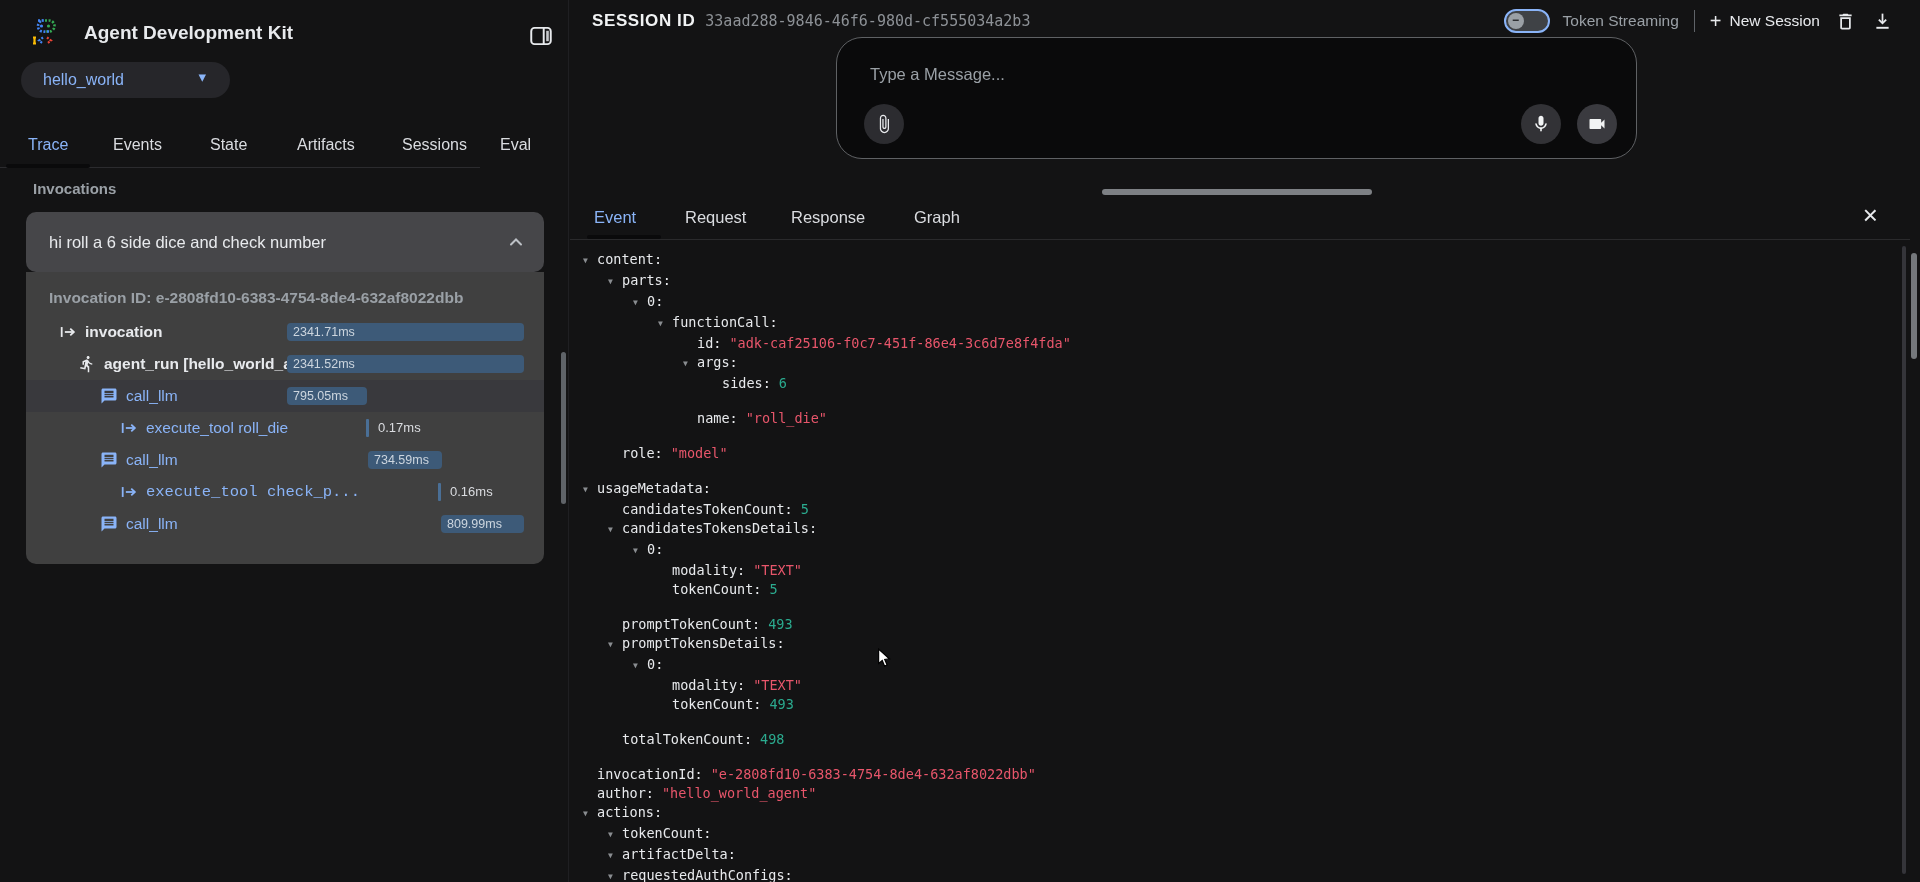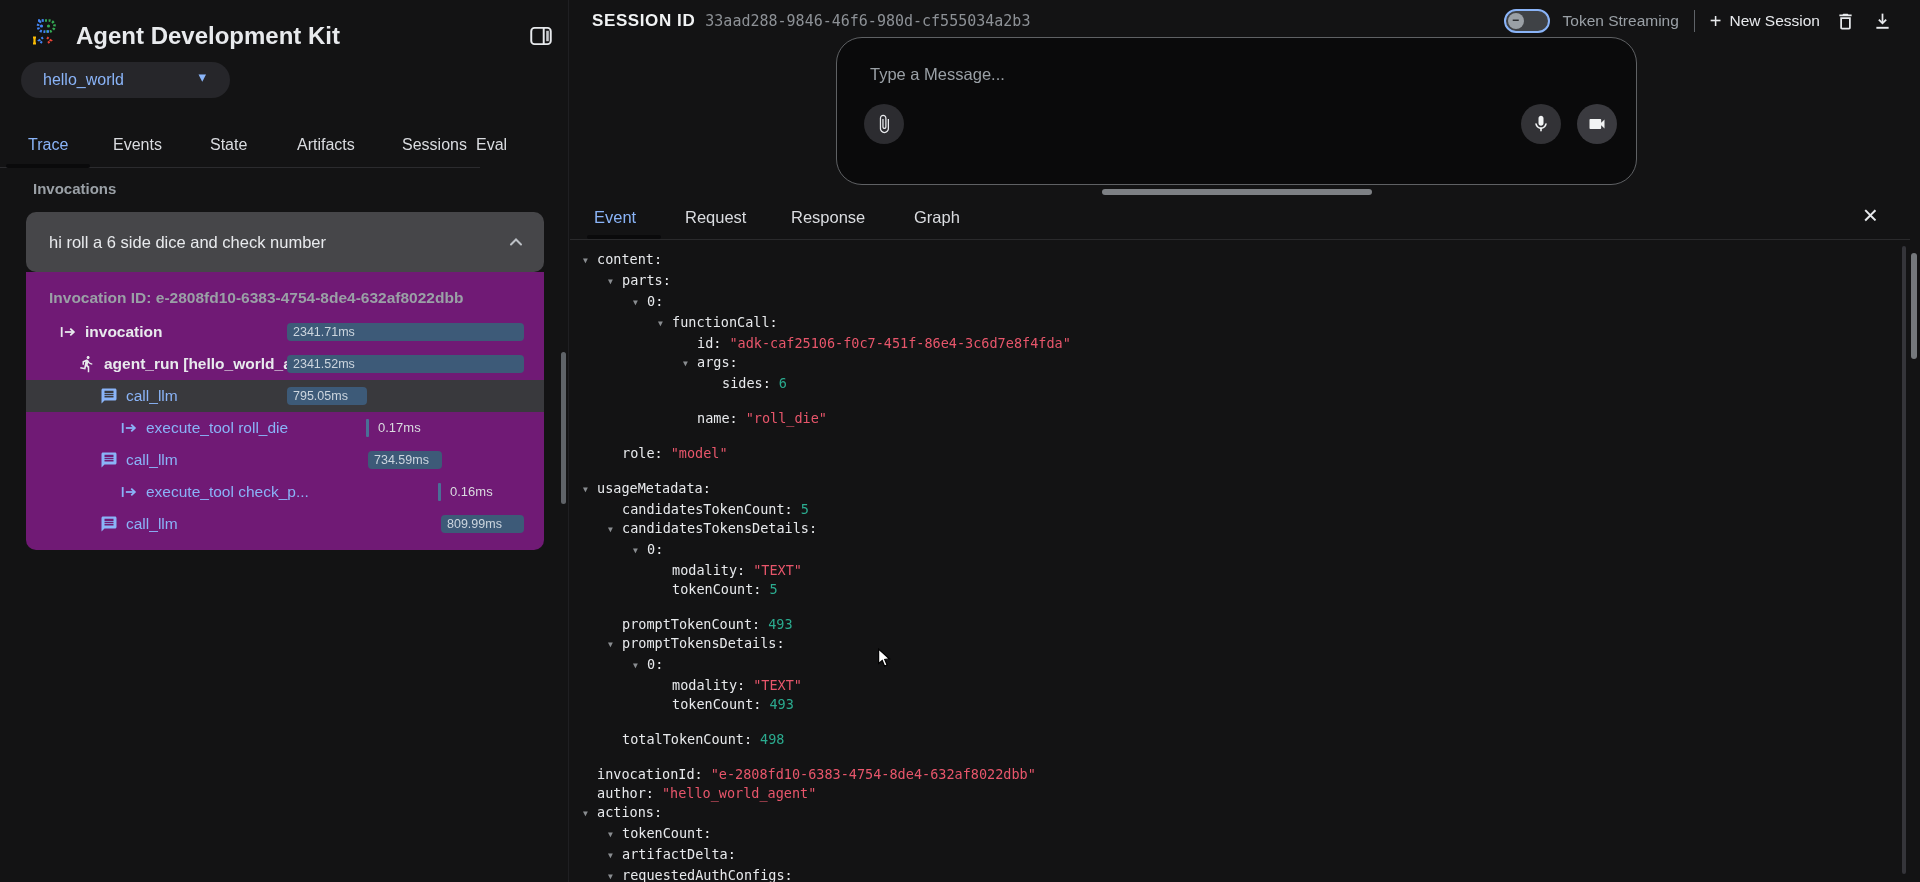--- a/index.html
+++ b/index.html
@@ -5,41 +5,41 @@
   * { margin:0; padding:0; box-sizing:border-box; }
   html,body { background:#000; }
   .app {
     position:relative; width:1920px; height:882px; overflow:hidden;
     background:#131314; font-family:"Liberation Sans", sans-serif;
     color:#e8eaed; -webkit-font-smoothing:antialiased;
   }
   
   .left-panel { position:absolute; left:0; top:0; width:569px; height:882px; border-right:1px solid #1f1f22; }
   .logo { position:absolute; left:31px; top:17px; }
-  .app-title { position:absolute; left:76px; top:22px; font-size:24px; font-weight:600; color:#e8eaed; }
+  .app-title { position:absolute; left:84px; top:22px; font-size:19px; font-weight:600; color:#e8eaed; }
   .collapse-btn { position:absolute; left:528px; top:23px; width:26px; height:26px; cursor:pointer; }
   .agent-select {
     position:absolute; left:21px; top:62px; width:209px; height:36px;
     background:#26262a; border-radius:19px; display:flex; align-items:center; cursor:pointer;
   }
   .agent-select .val { margin-left:22px; font-size:16px; color:#8ab4f8; }
   .agent-select .caret { position:absolute; right:24px; top:6px; color:#8ab4f8; font-size:15px; }
   .nav-tabs { position:absolute; left:0; top:128px; width:480px; height:40px; border-bottom:1px solid #2b2b2e; }
   .nav-tab { position:absolute; top:8px; font-size:16px; color:#dadce0; cursor:pointer; }
   .nav-tab.active { color:#8ab4f8; }
   .ink-bar { position:absolute; left:6px; top:36px; width:84px; height:4px; background:#0a0a0b; border-radius:2px; }
   .inv-label { position:absolute; left:33px; top:180px; font-size:15px; font-weight:600; color:#9aa0a6; }
   .inv-card { position:absolute; left:26px; top:212px; width:518px; }
   .inv-header {
     height:60px; background:#464649; border-radius:10px; position:relative;
     display:flex; align-items:center; cursor:pointer;
   }
   .inv-header .prompt { margin-left:23px; font-size:16.5px; color:#e8eaed; }
   .inv-header .chev { position:absolute; right:18px; top:20px; }
-  .inv-body { background:#701a75; border-radius:0 0 10px 10px; padding-top:17px; padding-bottom:10px; }
+  .inv-body { background:#404040; border-radius:0 0 10px 10px; padding-top:17px; padding-bottom:24px; }
   .inv-id { margin-left:23px; font-size:15.5px; font-weight:700; color:#9aa0a6; margin-bottom:9px; }
   .trace-row { position:relative; height:32px; }
   .trace-row.hl { background:#39393d; }
   .trace-row .sicon { position:absolute; top:7px; width:18px; height:18px; }
   .trace-row .slabel { position:absolute; top:7px; font-size:15.5px; white-space:nowrap; }
   .tone-white { color:#e8eaed; font-weight:700; }
   .tone-blue  { color:#8ab4f8; font-weight:500; }
   .barzone { position:absolute; left:261px; top:0; width:237px; height:32px; }
   .tbar { position:absolute; top:7px; height:18px; background:#3d5a78; border-radius:4px;
           font-size:12.5px; color:#ccd5de; line-height:18px; padding-left:6px; white-space:nowrap; overflow:hidden; }
@@ -54,21 +54,21 @@
   .toggle { width:46px; height:24px; border:2px solid #8ab4f8; border-radius:13px; background:#3f4246;
             position:relative; cursor:pointer; }
   .toggle .knob { position:absolute; left:2px; top:2px; width:16px; height:16px; border-radius:50%; background:#9aa0a6;
                   color:#202124; font-size:12px; line-height:15px; text-align:center; font-weight:700; }
   .tgl-label { font-size:15.5px; color:#9aa0a6; }
   .tb-div { width:1px; height:22px; background:#5f6368; margin:0 2px; }
   .new-session { display:flex; align-items:center; gap:8px; font-size:15.5px; color:#e8eaed; cursor:pointer; }
   .new-session .plus { font-size:20px; font-weight:400; line-height:18px; }
   .icon-btn { width:24px; height:24px; cursor:pointer; display:flex; align-items:center; justify-content:center; }
   
-  .chat-box { position:absolute; left:836px; top:37px; width:801px; height:148px;
+  .chat-box { position:absolute; left:836px; top:37px; width:801px; height:122px;
               border:1px solid #5f6164; border-radius:26px; background:#0a0a0b; }
   .chat-ph { position:absolute; left:33px; top:27px; font-size:16.5px; color:#9aa0a6; }
   .chat-btn { position:absolute; width:40px; height:40px; border-radius:50%; top:66px;
               display:flex; align-items:center; justify-content:center; cursor:pointer; }
   .attach { left:27px; background:#2c2c30; }
   .mic    { left:684px; background:#323236; }
   .cam    { left:740px; background:#3a3a3f; }
   .h-scroll { position:absolute; left:1102px; top:189px; width:270px; height:6px; border-radius:3px; background:#7d8084; }
   
   .detail-tabs { position:absolute; left:570px; top:198px; right:10px; height:42px; border-bottom:1px solid #2a2a2c; }
@@ -127,21 +127,21 @@
       <span class="caret">▾</span>
     </div>
 
     <div class="nav-tabs" id="nav-tabs">
       <div class="ink-bar"></div>
     <div class="nav-tab active" style="left: 28px;">Trace</div>
         <div class="nav-tab" style="left: 113px;">Events</div>
         <div class="nav-tab" style="left: 210px;">State</div>
         <div class="nav-tab" style="left: 297px;">Artifacts</div>
         <div class="nav-tab" style="left: 402px;">Sessions</div>
-        <div class="nav-tab" style="left: 476px;">Eval</div>
+        <div class="nav-tab" style="left: 500px;">Eval</div>
       </div>
 
     <div class="inv-label">Invocations</div>
 
     <div class="inv-card">
       <div class="inv-header">
         <span class="prompt">hi roll a 6 side dice and check number</span>
         <span class="chev">
           <svg width="20" height="20" viewBox="0 0 20 20">
               <path d="M5 12.5 l5-5 5 5" stroke="#bdc1c6" stroke-width="2" fill="none" stroke-linecap="round"></path>
@@ -212,21 +212,21 @@
               </div>
             </div>
             <div class="trace-row">
               <span class="sicon" style="left: 94px;">
                 <svg width="18" height="18" viewBox="0 0 20 20">
                   <path d="M3 4.5v11" stroke="#8ab4f8" stroke-width="2"></path>
                   <path d="M6.5 10h9" stroke="#8ab4f8" stroke-width="2"></path>
                   <path d="M12.5 6.2 16.5 10l-4 3.8" stroke="#8ab4f8" stroke-width="2" fill="none"></path>
                 </svg>
               </span>
-              <span class="slabel tone-blue" style="left: 120px;">execute_tool check_p...</span>
+              <span class="slabel tone-blue" style="left: 120px; font-family: Liberation Mono, monospace;">execute_tool check_p...</span>
               <div class="barzone">
                 <div class="tbar tiny" style="left: 151px; width: 3px;"></div>
                 <span class="tiny-label" style="left: 163px;">0.16ms</span>
               </div>
             </div>
             <div class="trace-row">
               <span class="sicon" style="left: 74px;">
                 <svg width="18" height="18" viewBox="0 0 24 24" fill="#8ab4f8">
                   <path d="M20 2H4c-1.1 0-2 .9-2 2v18l4-4h14c1.1 0 2-.9 2-2V4c0-1.1-.9-2-2-2zm-2 12H6v-2h12v2zm0-3H6V9h12v2zm0-3H6V5h12v2z"></path>
                 </svg>

